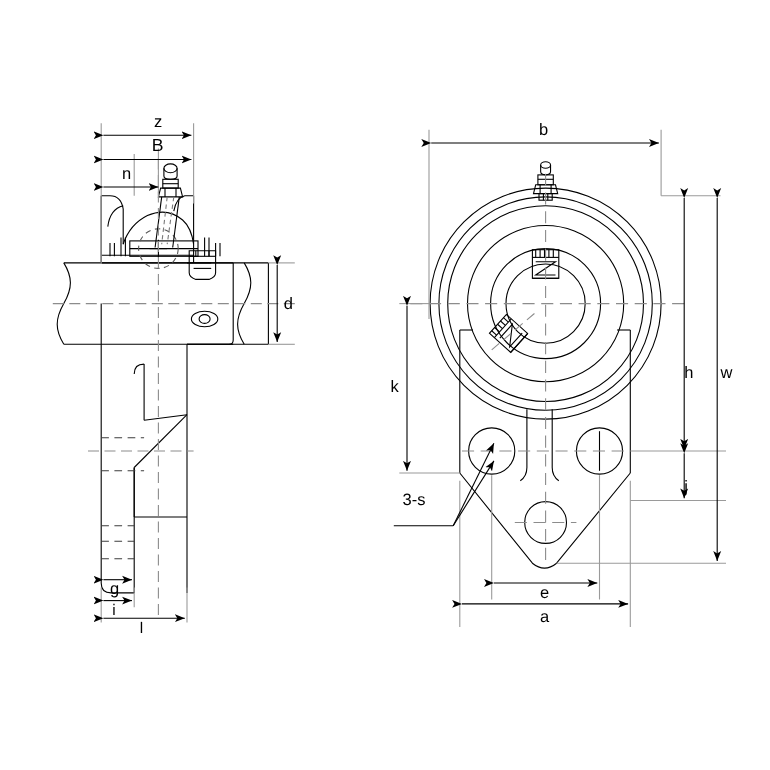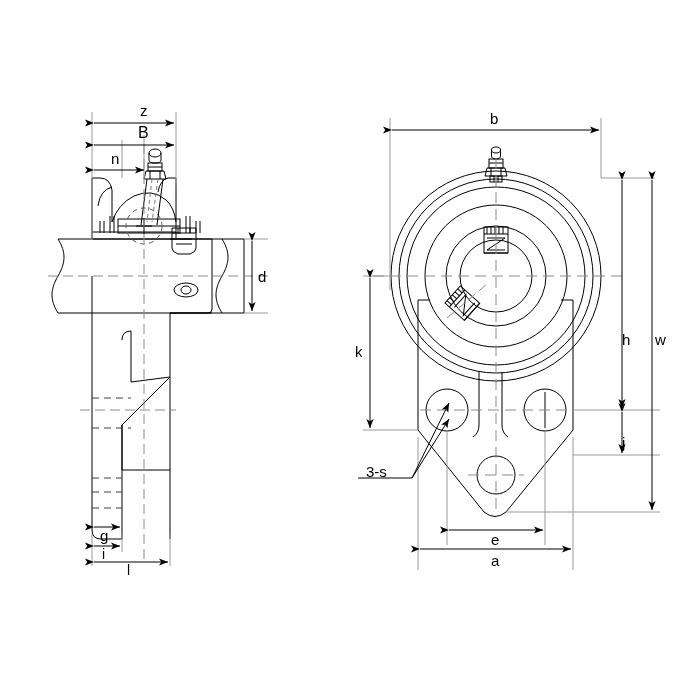--- a/index.html
+++ b/index.html
@@ -355,15 +355,15 @@
 <div class="dimlabel" style="left:622px;top:331px;">h</div>
 
 <div class="dimlabel" style="left:622px;top:434px;">j</div>
 
 <div class="dimlabel" style="left:355px;top:343px;">k</div>
 
 <div class="dimlabel" style="left:491px;top:531px;">e</div>
 
 <div class="dimlabel" style="left:491px;top:552px;">a</div>
 
-<div class="dimlabel" style="left:366px;top:463px;">3-s</div>
+<div class="dimlabel" style="left:366px;top:446px;">3-s</div>
 
 </div>
 
 </body></html>

